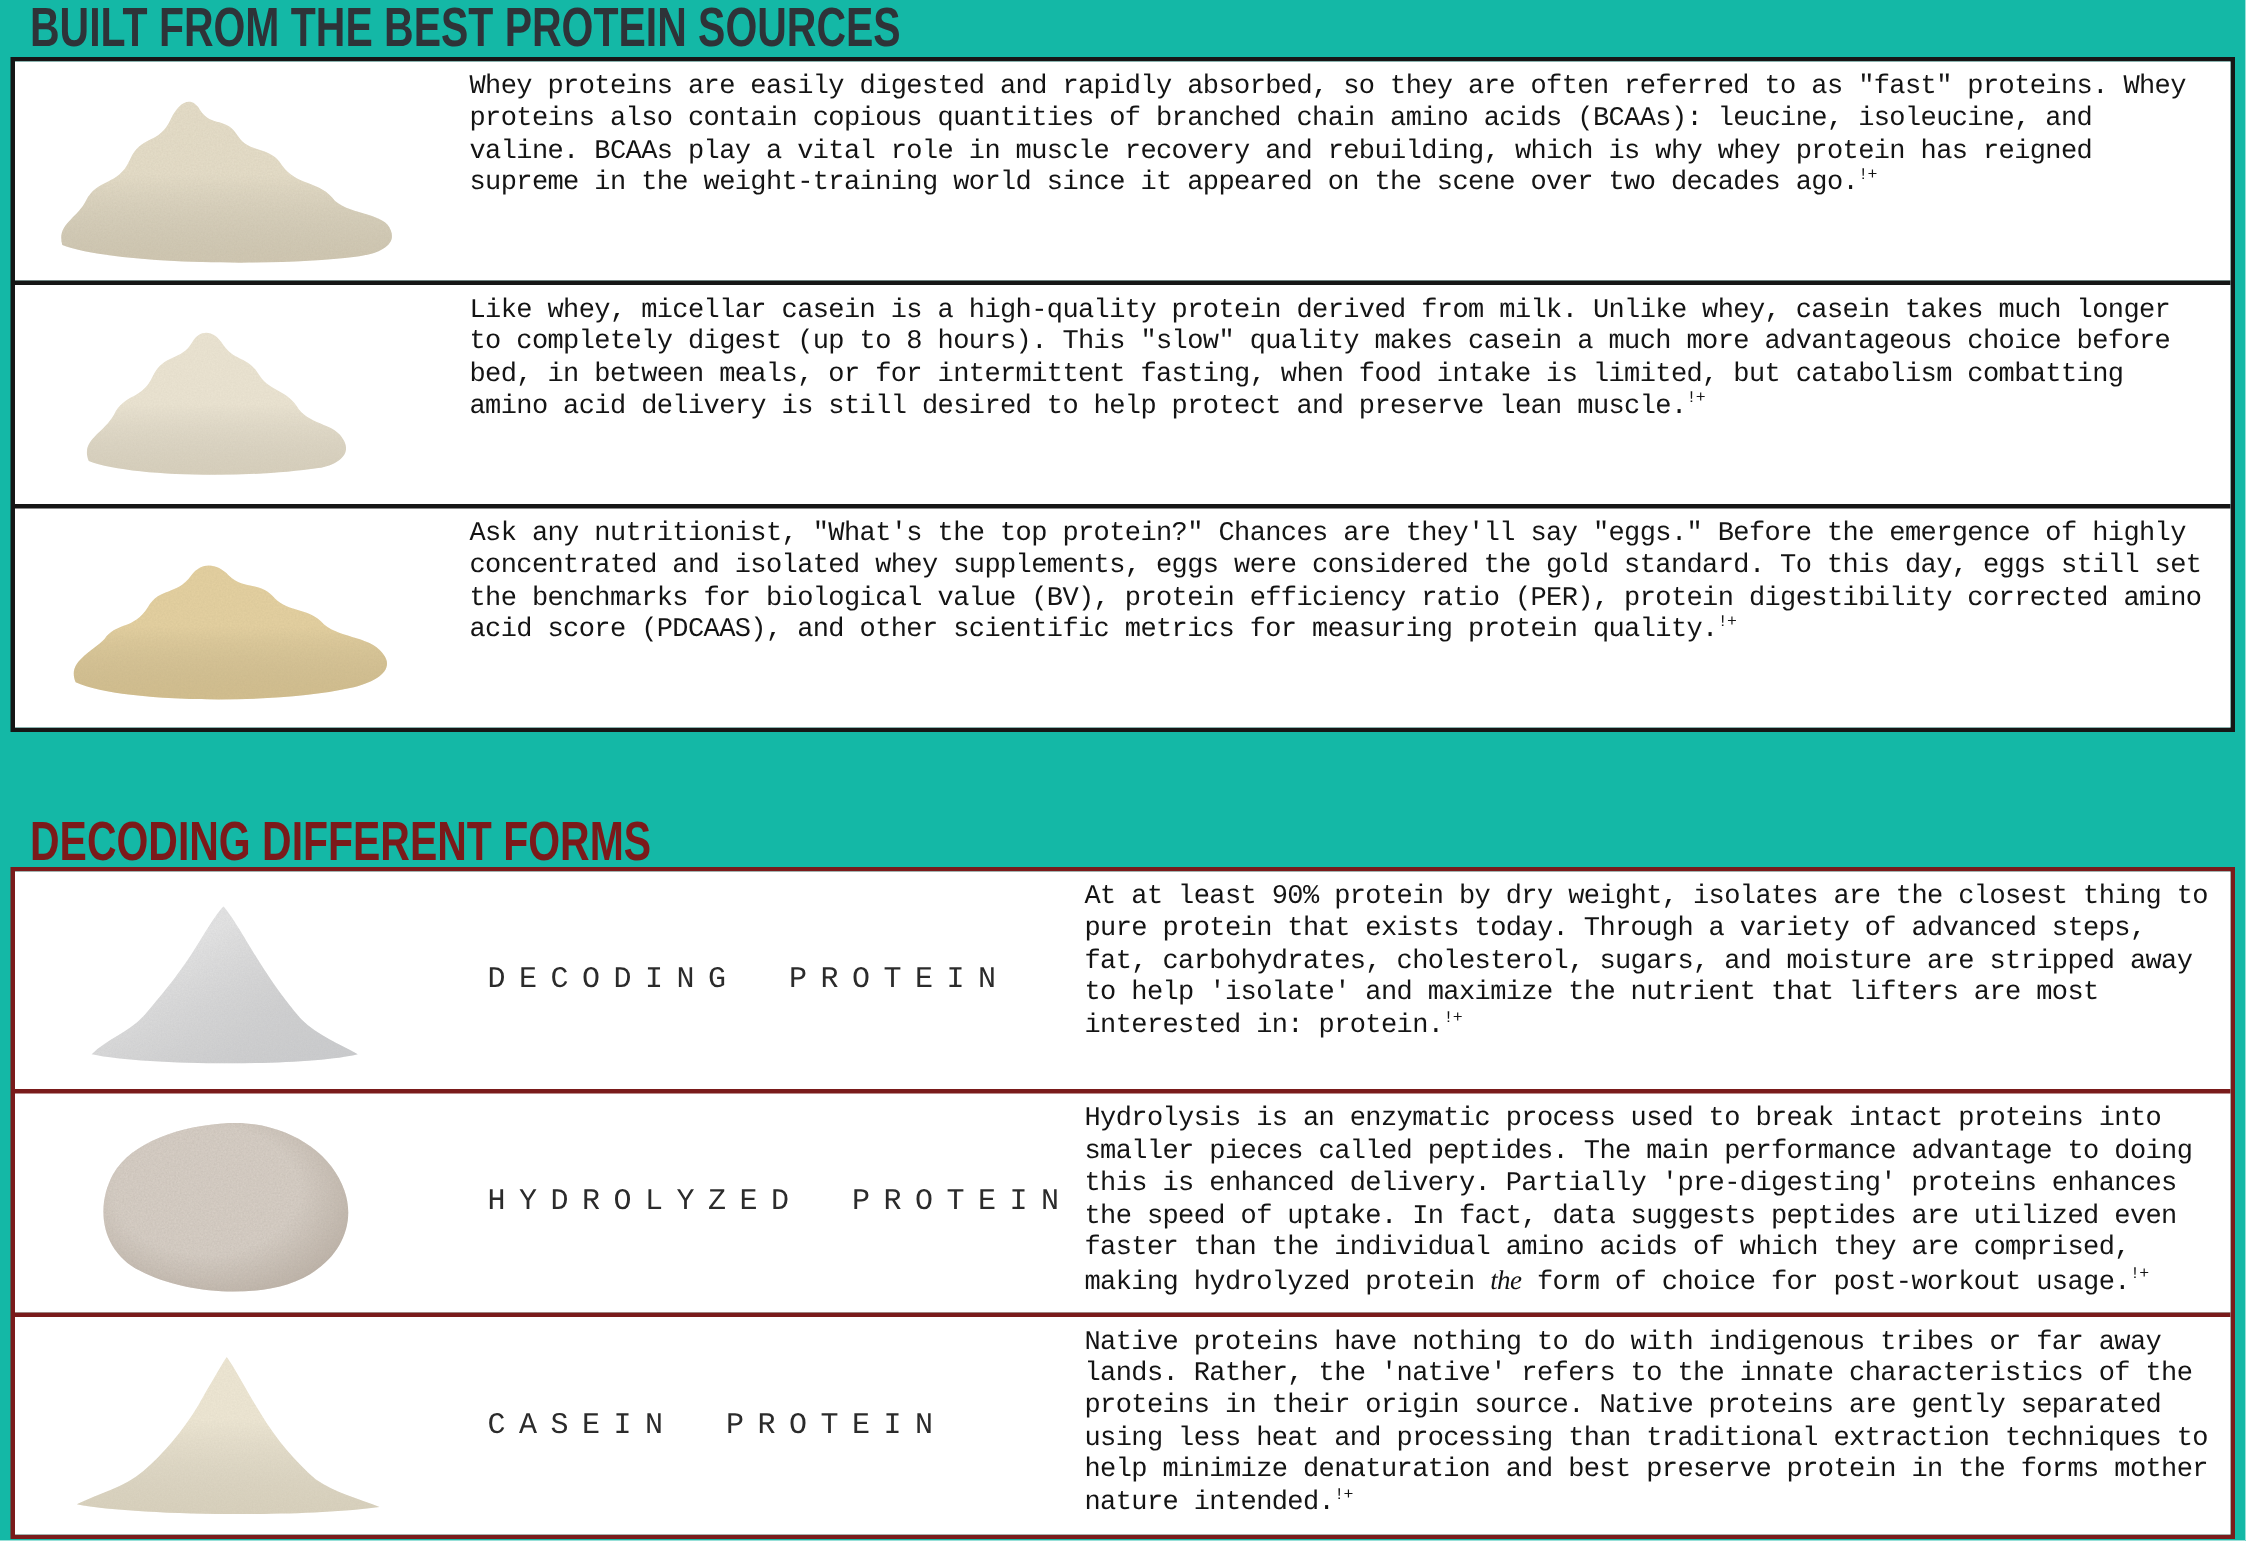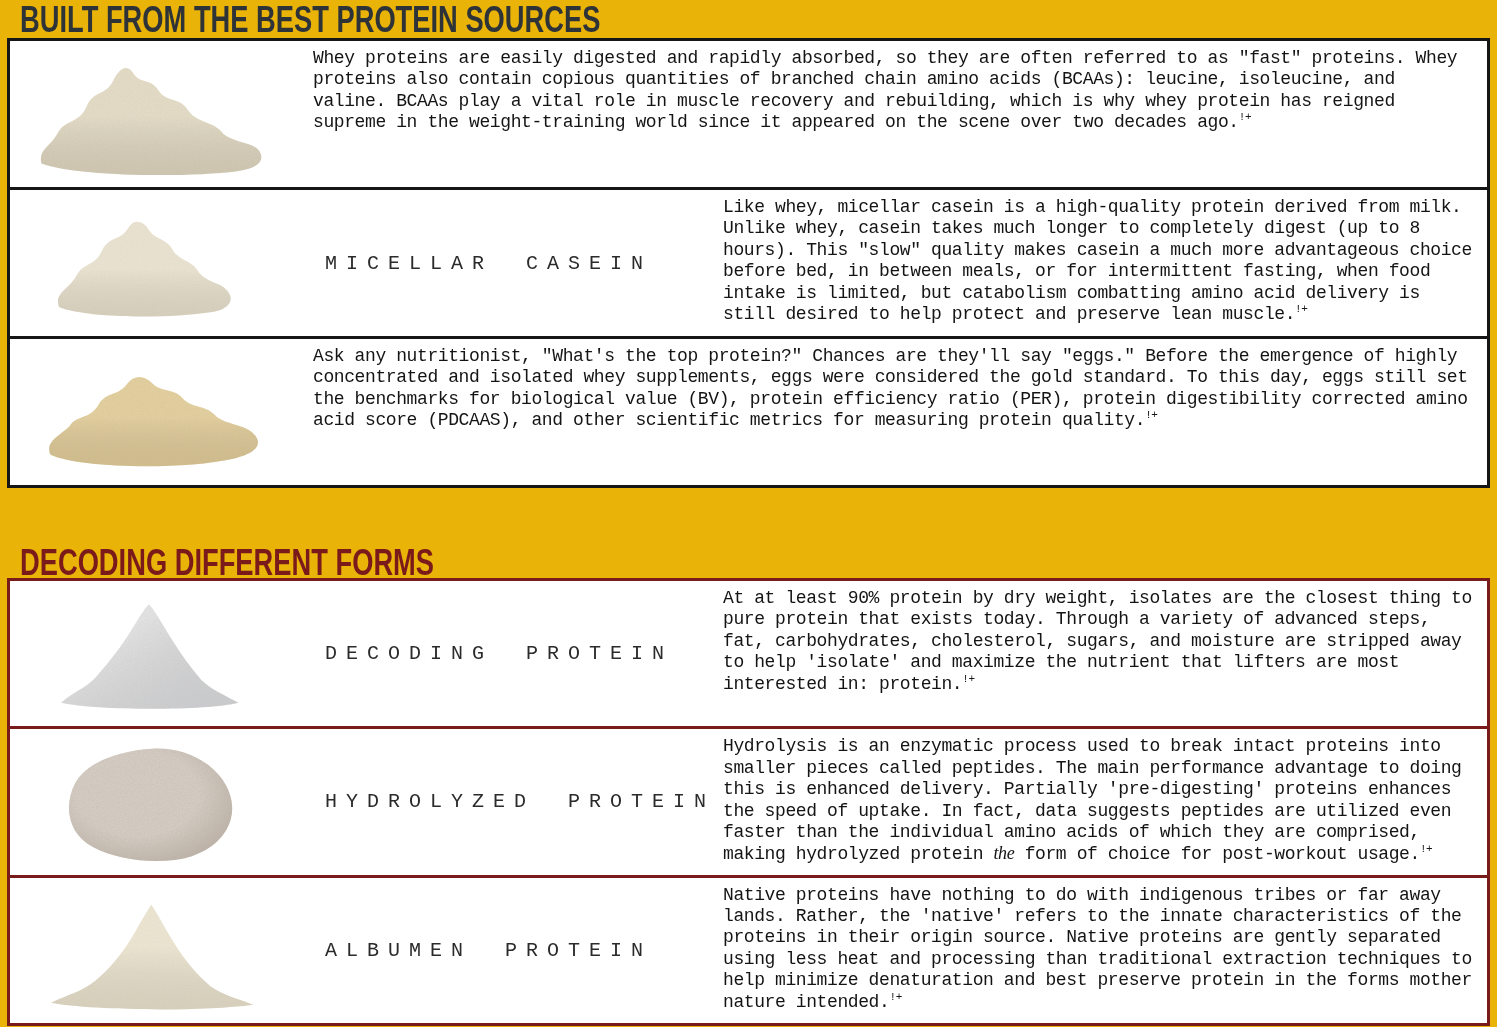--- a/index.html
+++ b/index.html
@@ -1,16 +1,16 @@
 <!DOCTYPE html>
 <html><head>
 <meta charset="utf-8">
 <style>
   html,body{margin:0;padding:0;background:#fff;}
-  #page{position:relative;width:1497px;height:1027px;background:#eab308;overflow:hidden;
+  #page{position:relative;width:1497px;height:1027px;background:#14b8a6;overflow:hidden;
         font-family:"Liberation Mono","DejaVu Sans Mono",monospace;color:#141414;}
   .section-title{position:absolute;left:20px;white-space:nowrap;
         font-family:"Liberation Sans","DejaVu Sans",sans-serif;font-weight:700;
         font-size:35px;line-height:1;letter-spacing:0px;}
   .section-title .squeeze{display:inline-block;transform:scaleX(0.78) scaleY(1.05);transform-origin:left center;}
   #title-1{top:1px;color:#2e3338;}
   #title-2{top:544px;color:#7b1a1a;}
   .box{position:absolute;left:7px;width:1483px;box-sizing:border-box;display:flex;flex-direction:column;}
   #box-1{top:38px;height:450px;border:3px solid #161616;}
   #box-2{top:578px;height:448px;border:3px solid #7a1b1b;}
@@ -73,21 +73,20 @@
             <linearGradient id="d2" x1="0" y1="0" x2="0" y2="1">
               <stop offset="0.5" stop-color="#000" stop-opacity="0"></stop>
               <stop offset="1" stop-color="#70644c" stop-opacity="0.16"></stop>
             </linearGradient>
           </defs>
           <path d="M20,115 C14,100 30,96 38,82 C46,66 58,72 66,54 C74,38 86,44 94,30 C100,20 110,22 116,32 C124,44 134,40 142,54 C150,66 162,64 170,78 C180,90 196,88 202,100 C208,110 198,118 184,120 C130,128 48,126 20,115 Z" fill="#ece5d3"></path>
           <path d="M20,115 C14,100 30,96 38,82 C46,66 58,72 66,54 C74,38 86,44 94,30 C100,20 110,22 116,32 C124,44 134,40 142,54 C150,66 162,64 170,78 C180,90 196,88 202,100 C208,110 198,118 184,120 C130,128 48,126 20,115 Z" fill="url(#d2)"></path>
           <path d="M20,115 C14,100 30,96 38,82 C46,66 58,72 66,54 C74,38 86,44 94,30 C100,20 110,22 116,32 C124,44 134,40 142,54 C150,66 162,64 170,78 C180,90 196,88 202,100 C208,110 198,118 184,120 C130,128 48,126 20,115 Z" filter="url(#g2)" opacity="0.35"></path>
         </svg>
       </div>
-      <div class="cell-label">MICELLAR CASEIN</div>
       <div class="cell-text">
         <p><span>Like whey, micellar casein is a high-quality protein derived from milk. Unlike whey, casein takes much longer to completely digest (up to 8 hours). This "slow" quality makes casein a much more advantageous choice before bed, in between meals, or for intermittent fasting, when food intake is limited, but catabolism combatting amino acid delivery is still desired to help protect and preserve lean muscle.</span><sup>!+</sup></p>
       </div>
     </div>
 
     <div class="row">
       <div class="cell-img">
         <svg width="235" height="130" viewBox="0 0 240 135">
           <defs>
             <filter id="g3" x="-5%" y="-5%" width="110%" height="110%">
@@ -180,21 +179,21 @@
             <linearGradient id="d6" x1="0" y1="0" x2="0" y2="1">
               <stop offset="0.4" stop-color="#000" stop-opacity="0"></stop>
               <stop offset="1" stop-color="#73684f" stop-opacity="0.17"></stop>
             </linearGradient>
           </defs>
           <path d="M10,124 C26,116 44,112 58,100 C72,88 86,72 98,52 C106,38 114,24 118,18 C124,26 132,42 142,58 C154,78 168,94 182,106 C196,116 214,120 228,126 C170,134 50,132 10,124 Z" fill="#efe8d5"></path>
           <path d="M10,124 C26,116 44,112 58,100 C72,88 86,72 98,52 C106,38 114,24 118,18 C124,26 132,42 142,58 C154,78 168,94 182,106 C196,116 214,120 228,126 C170,134 50,132 10,124 Z" fill="url(#d6)"></path>
           <path d="M10,124 C26,116 44,112 58,100 C72,88 86,72 98,52 C106,38 114,24 118,18 C124,26 132,42 142,58 C154,78 168,94 182,106 C196,116 214,120 228,126 C170,134 50,132 10,124 Z" filter="url(#g6)" opacity="0.4"></path>
         </svg>
       </div>
-      <div class="cell-label">ALBUMEN PROTEIN</div>
+      <div class="cell-label">CASEIN PROTEIN</div>
       <div class="cell-text">
         <p><span>Native proteins have nothing to do with indigenous tribes or far away lands. Rather, the 'native' refers to the innate characteristics of the proteins in their origin source. Native proteins are gently separated using less heat and processing than traditional extraction techniques to help minimize denaturation and best preserve protein in the forms mother nature intended.</span><sup>!+</sup></p>
       </div>
     </div>
 
   </div>
 
 </div>
 
 </body></html>

